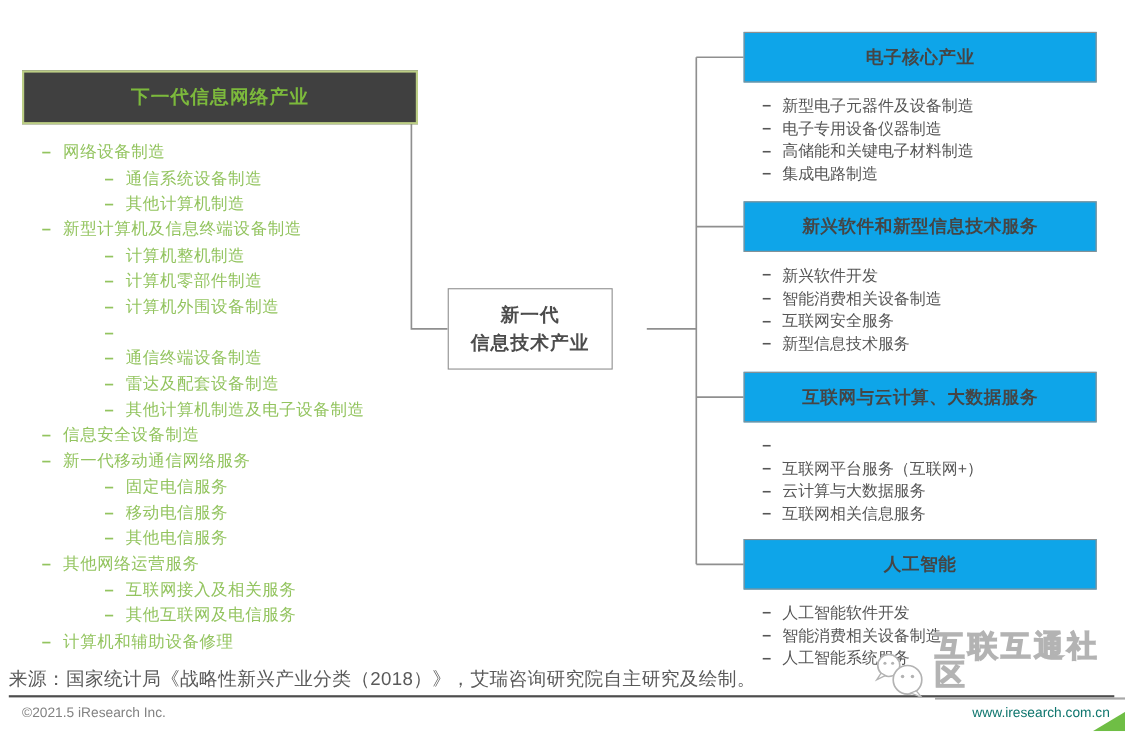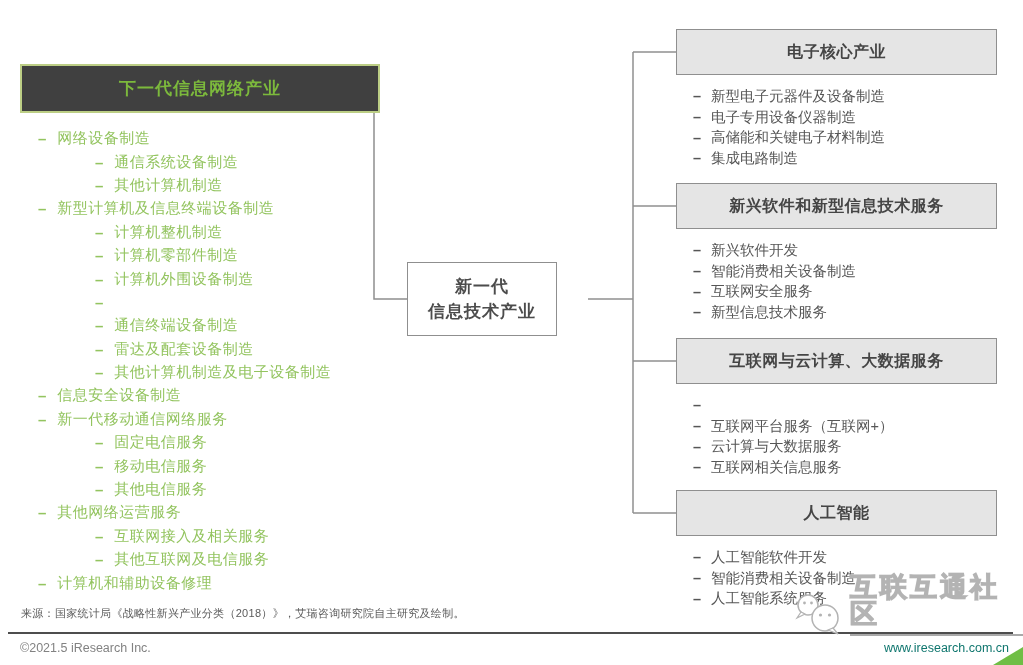--- a/index.html
+++ b/index.html
@@ -32,29 +32,29 @@
     position:absolute;left:407px;top:262px;width:150px;height:74px;
     border:1.5px solid var(--line);display:flex;flex-direction:column;align-items:center;justify-content:center;
     background:#fff;box-sizing:border-box;text-align:center;
   }
   .center-box .l{font-size:17px;font-weight:bold;color:var(--dark);line-height:1.5;letter-spacing:1px;}
 
   
   .section{position:absolute;left:676px;width:321px;}
   .sec-box{
     height:46px;border:1.5px solid var(--line);display:flex;align-items:center;justify-content:center;
-    background:#e5e5e5;box-sizing:border-box;
+    background:#0ea5e9;box-sizing:border-box;
   }
   .sec-title{font-size:16px;font-weight:bold;color:#454545;letter-spacing:0.5px;}
   .sec-list{margin-top:11px;}
   .sec-row{height:20.7px;display:flex;align-items:center;font-size:14.5px;color:#565656;padding-left:17px;}
   .sec-row .dash{margin-right:10px;font-weight:bold;}
 
   
-  .source-note{position:absolute;left:21px;top:606px;font-size:11px;color:#5a5a5a;letter-spacing:0.3px;}
+  .source-note{position:absolute;left:8px;top:606px;font-size:17px;color:#5a5a5a;letter-spacing:0.3px;}
 
   
   .footer-rule{position:absolute;left:8px;top:632px;width:1005px;height:2px;background:#4d4d4d;}
   .copyright{position:absolute;left:8px;top:641px;font-size:12.5px;color:#828282;margin-left:12px;}
   .website{position:absolute;right:14px;top:641px;font-size:12.5px;color:#0f766e;}
 
   
   .watermark{position:absolute;left:792px;top:590px;height:46px;display:flex;align-items:flex-end;z-index:5;}
   .wm-icon{width:58px;height:44px;position:relative;flex:0 0 auto;}
   .wm-text{

